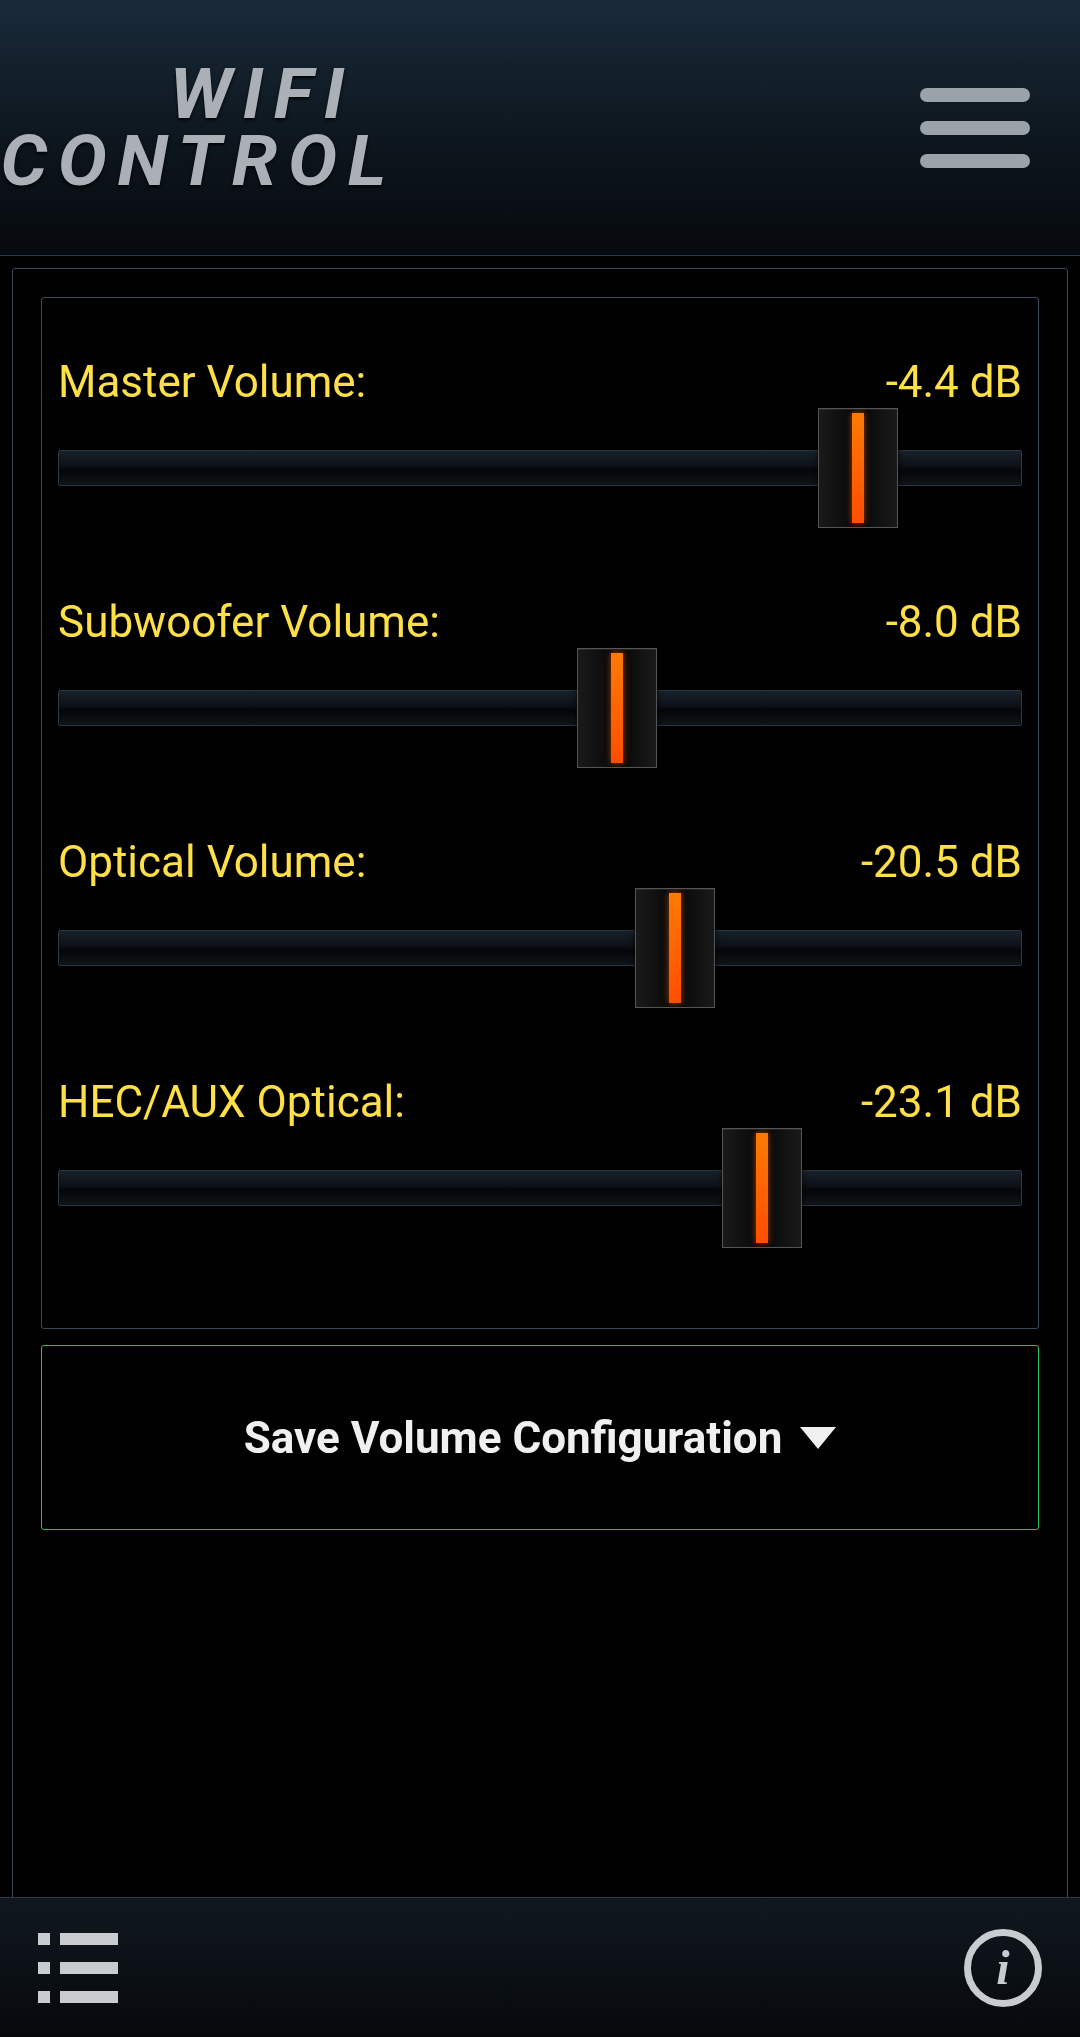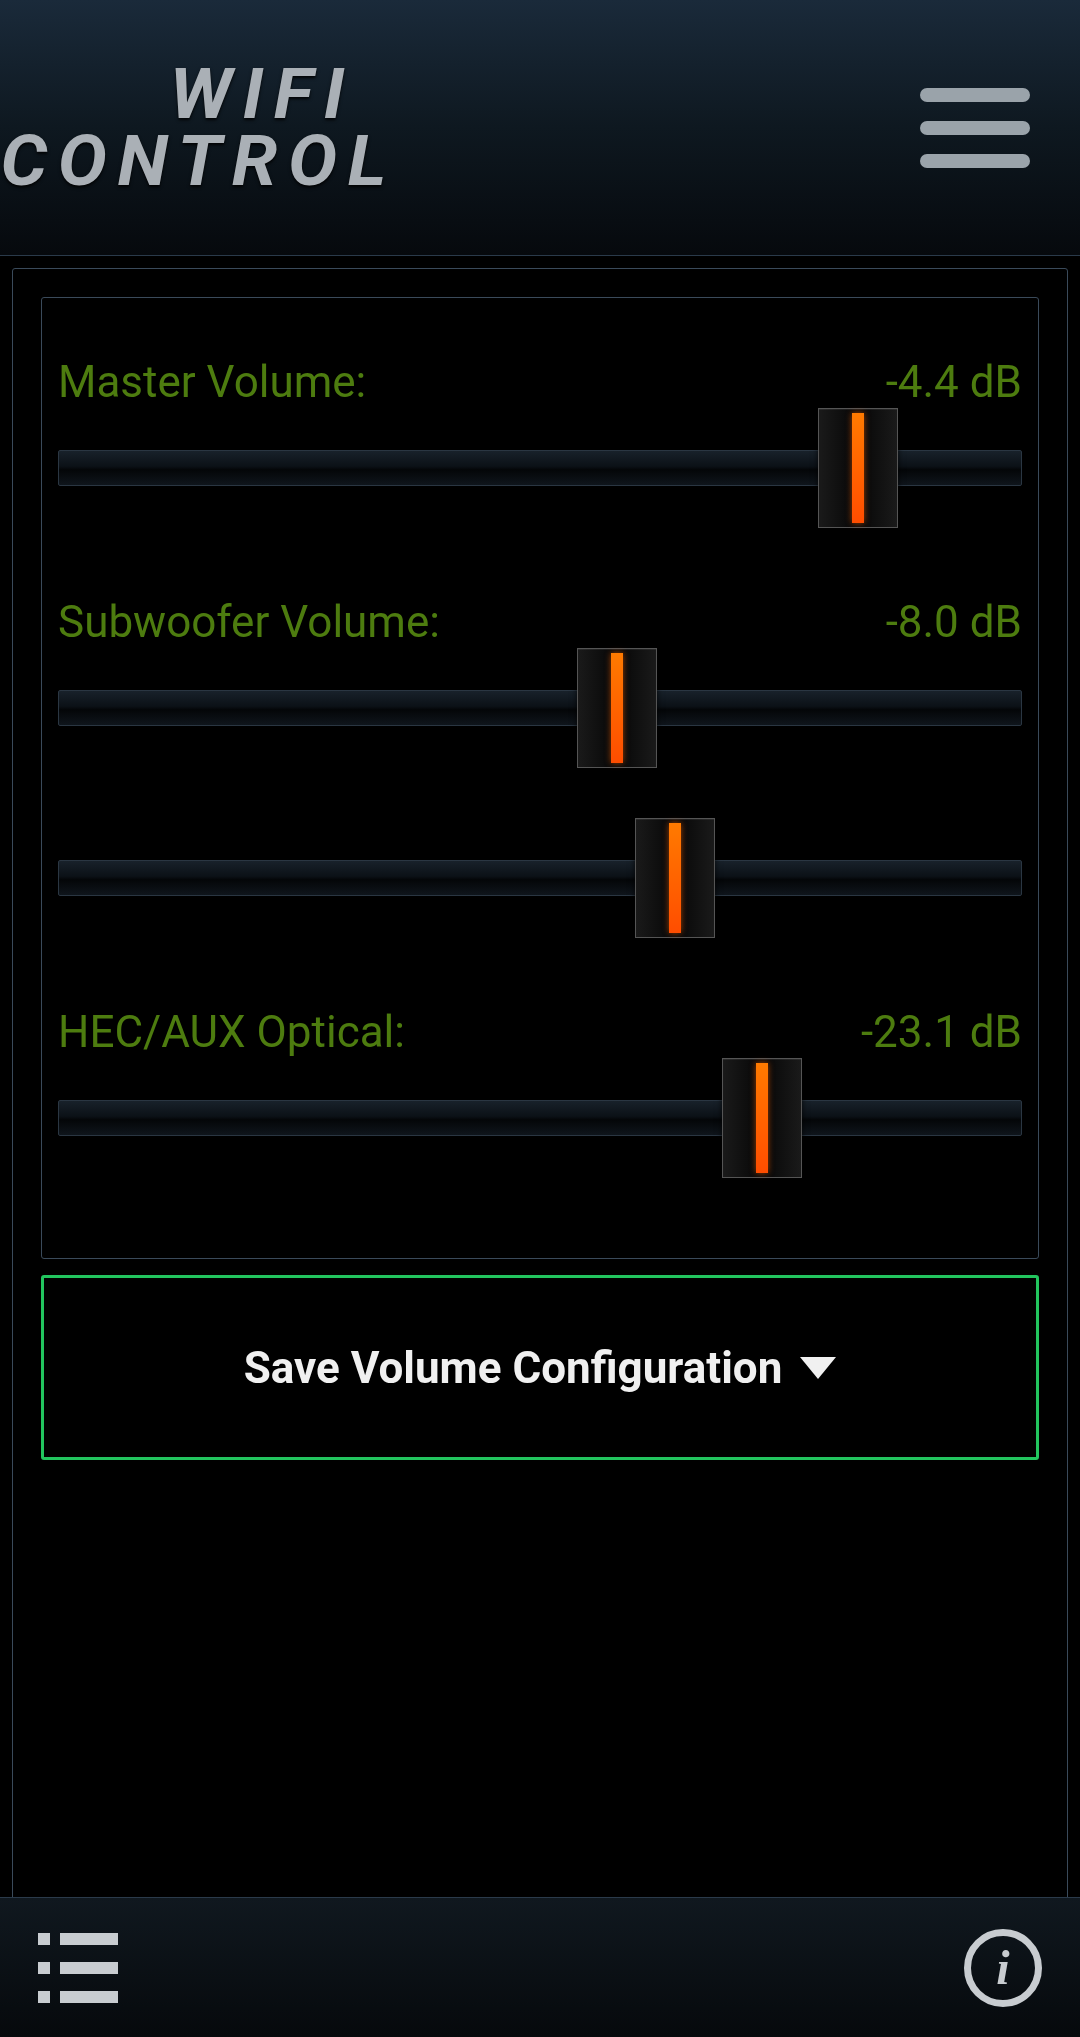--- a/index.html
+++ b/index.html
@@ -73,21 +73,21 @@
   }
   .slider-group { padding: 28px 0 70px 0; }
   .slider-row {
     display: flex;
     justify-content: space-between;
     align-items: baseline;
     padding: 0 0 18px 0;
   }
   .slider-label, .slider-value {
     font-size: 44px;
-    color: #4d7c0f;
+    color: #fde047;
   }
   .slider-track {
     position: relative;
     height: 60px;
     margin-top: 12px;
   }
   .track-bar {
     position: absolute;
     left: 0; right: 0;
     top: 50%;
@@ -117,21 +117,21 @@
     position: absolute;
     left: 50%;
     top: 4px;
     bottom: 4px;
     width: 12px;
     transform: translateX(-50%);
     background: linear-gradient(to bottom, #ff7a00, #ff4d00);
     box-shadow: 0 0 6px rgba(255,100,0,0.6);
   }
   .config-button {
-    border: 3px solid #22c55e;
+    border: 1px solid #22c55e;
     border-radius: 3px;
     background: #000;
     height: 185px;
     display: flex;
     align-items: center;
     justify-content: center;
     gap: 18px;
     margin-bottom: 14px;
     cursor: pointer;
   }
@@ -229,20 +229,24 @@
           <span class="slider-label">Subwoofer Volume:</span>
           <span class="slider-value">-8.0 dB</span>
         </div>
         <div class="slider-track">
           <div class="track-bar"></div>
           <div class="thumb" style="left:58%"></div>
         </div>
       </div>
 
       <div class="slider-group">
+        <div class="slider-row">
+          <span class="slider-label">Optical Volume:</span>
+          <span class="slider-value">-20.5 dB</span>
+        </div>
         <div class="slider-track">
           <div class="track-bar"></div>
           <div class="thumb" style="left:64%"></div>
         </div>
       </div>
 
       <div class="slider-group">
         <div class="slider-row">
           <span class="slider-label">HEC/AUX Optical:</span>
           <span class="slider-value">-23.1 dB</span>

